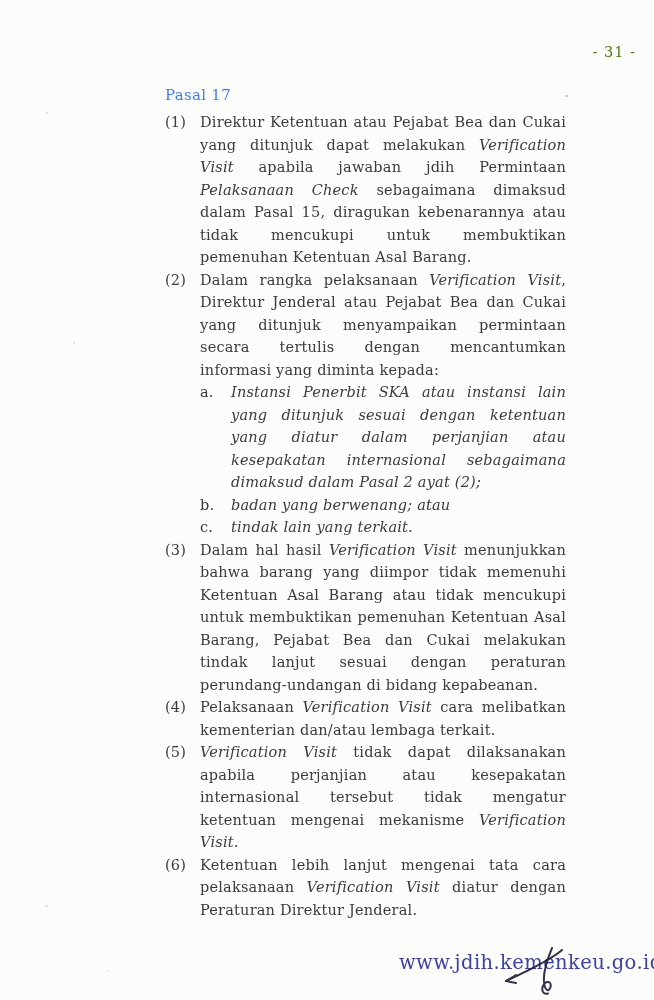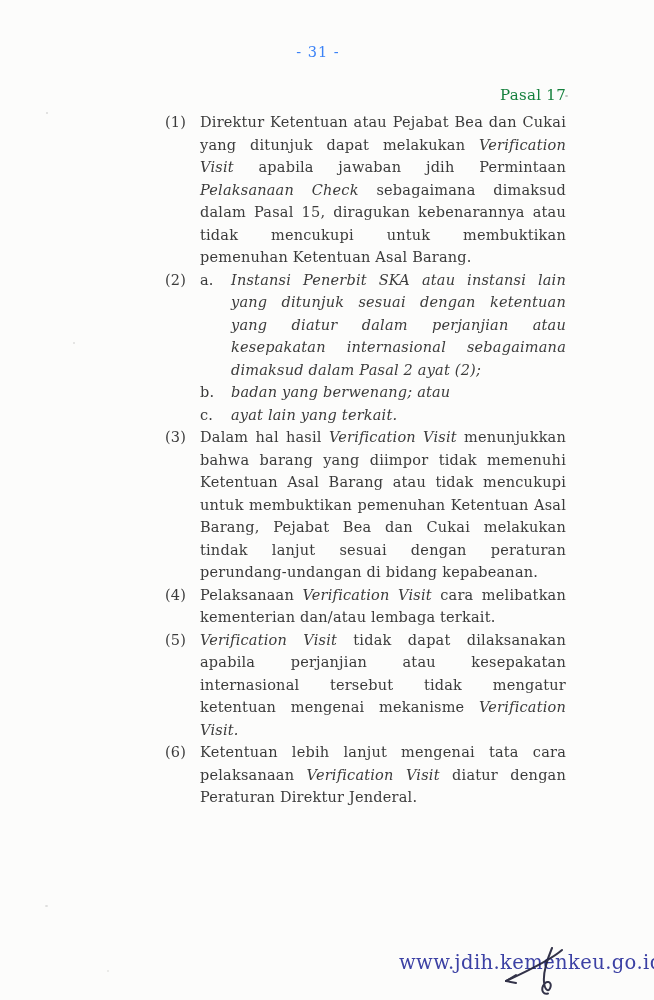--- a/index.html
+++ b/index.html
@@ -14,36 +14,36 @@
     background: #fcfcfb;
     overflow: hidden;
     font-family: "DejaVu Serif", "Liberation Serif", serif;
     color: #3b3b3b;
   }
   .page-number {
     position: absolute;
     top: 44px;
     left: 0;
     width: 654px;
-    text-align: center;
+    text-align: right;
     padding-right: 18px;
     box-sizing: border-box;
     font-size: 14.5px;
     letter-spacing: 1px;
-    color: #3b82f6;
+    color: #4d7c0f;
   }
   .heading {
     position: absolute;
     top: 86px;
     left: 165px;
     width: 401px;
-    text-align: right;
+    text-align: left;
     font-size: 15px;
     letter-spacing: 0.3px;
-    color: #15803d;
+    color: #3b82f6;
   }
   .content {
     position: absolute;
     top: 111px;
     left: 165px;
     width: 401px;
     font-size: 14.5px;
     line-height: 22.5px;
     letter-spacing: 0.2px;
   }
@@ -110,31 +110,32 @@
   <div class="content">
 
     <div class="article">
       <span class="num">(1)</span>
       <span class="body"><span>Direktur Ketentuan atau Pejabat Bea dan Cukai yang ditunjuk dapat melakukan </span><i>Verification Visit</i><span> apabila jawaban jdih Permintaan </span><i>Pelaksanaan Check</i><span> sebagaimana dimaksud dalam Pasal 15, diragukan kebenarannya atau tidak mencukupi untuk membuktikan pemenuhan Ketentuan Asal Barang.</span></span>
     </div>
 
     <div class="article">
       <span class="num">(2)</span>
       <span class="body">
+        <span><span>Dalam rangka pelaksanaan </span><i>Verification Visit</i><span>, Direktur Jenderal atau Pejabat Bea dan Cukai yang ditunjuk menyampaikan permintaan secara tertulis dengan mencantumkan informasi yang diminta kepada:</span></span>
         <span class="subitem">
           <span class="num">a.</span>
           <span class="body"><span>Instansi Penerbit SKA atau instansi lain yang ditunjuk sesuai dengan ketentuan yang diatur dalam perjanjian atau kesepakatan internasional sebagaimana dimaksud dalam Pasal 2 ayat (2);</span></span>
         </span>
         <span class="subitem">
           <span class="num">b.</span>
           <span class="body"><span>badan yang berwenang; atau</span></span>
         </span>
         <span class="subitem">
           <span class="num">c.</span>
-          <span class="body"><span>ayat lain yang terkait.</span></span>
+          <span class="body"><span>tindak lain yang terkait.</span></span>
         </span>
       </span>
     </div>
 
     <div class="article">
       <span class="num">(3)</span>
       <span class="body"><span>Dalam hal hasil </span><i>Verification Visit</i><span> menunjukkan bahwa barang yang diimpor tidak memenuhi Ketentuan Asal Barang atau tidak mencukupi untuk membuktikan pemenuhan Ketentuan Asal Barang, Pejabat Bea dan Cukai melakukan tindak lanjut sesuai dengan peraturan perundang-undangan di bidang kepabeanan.</span></span>
     </div>
 
     <div class="article">

